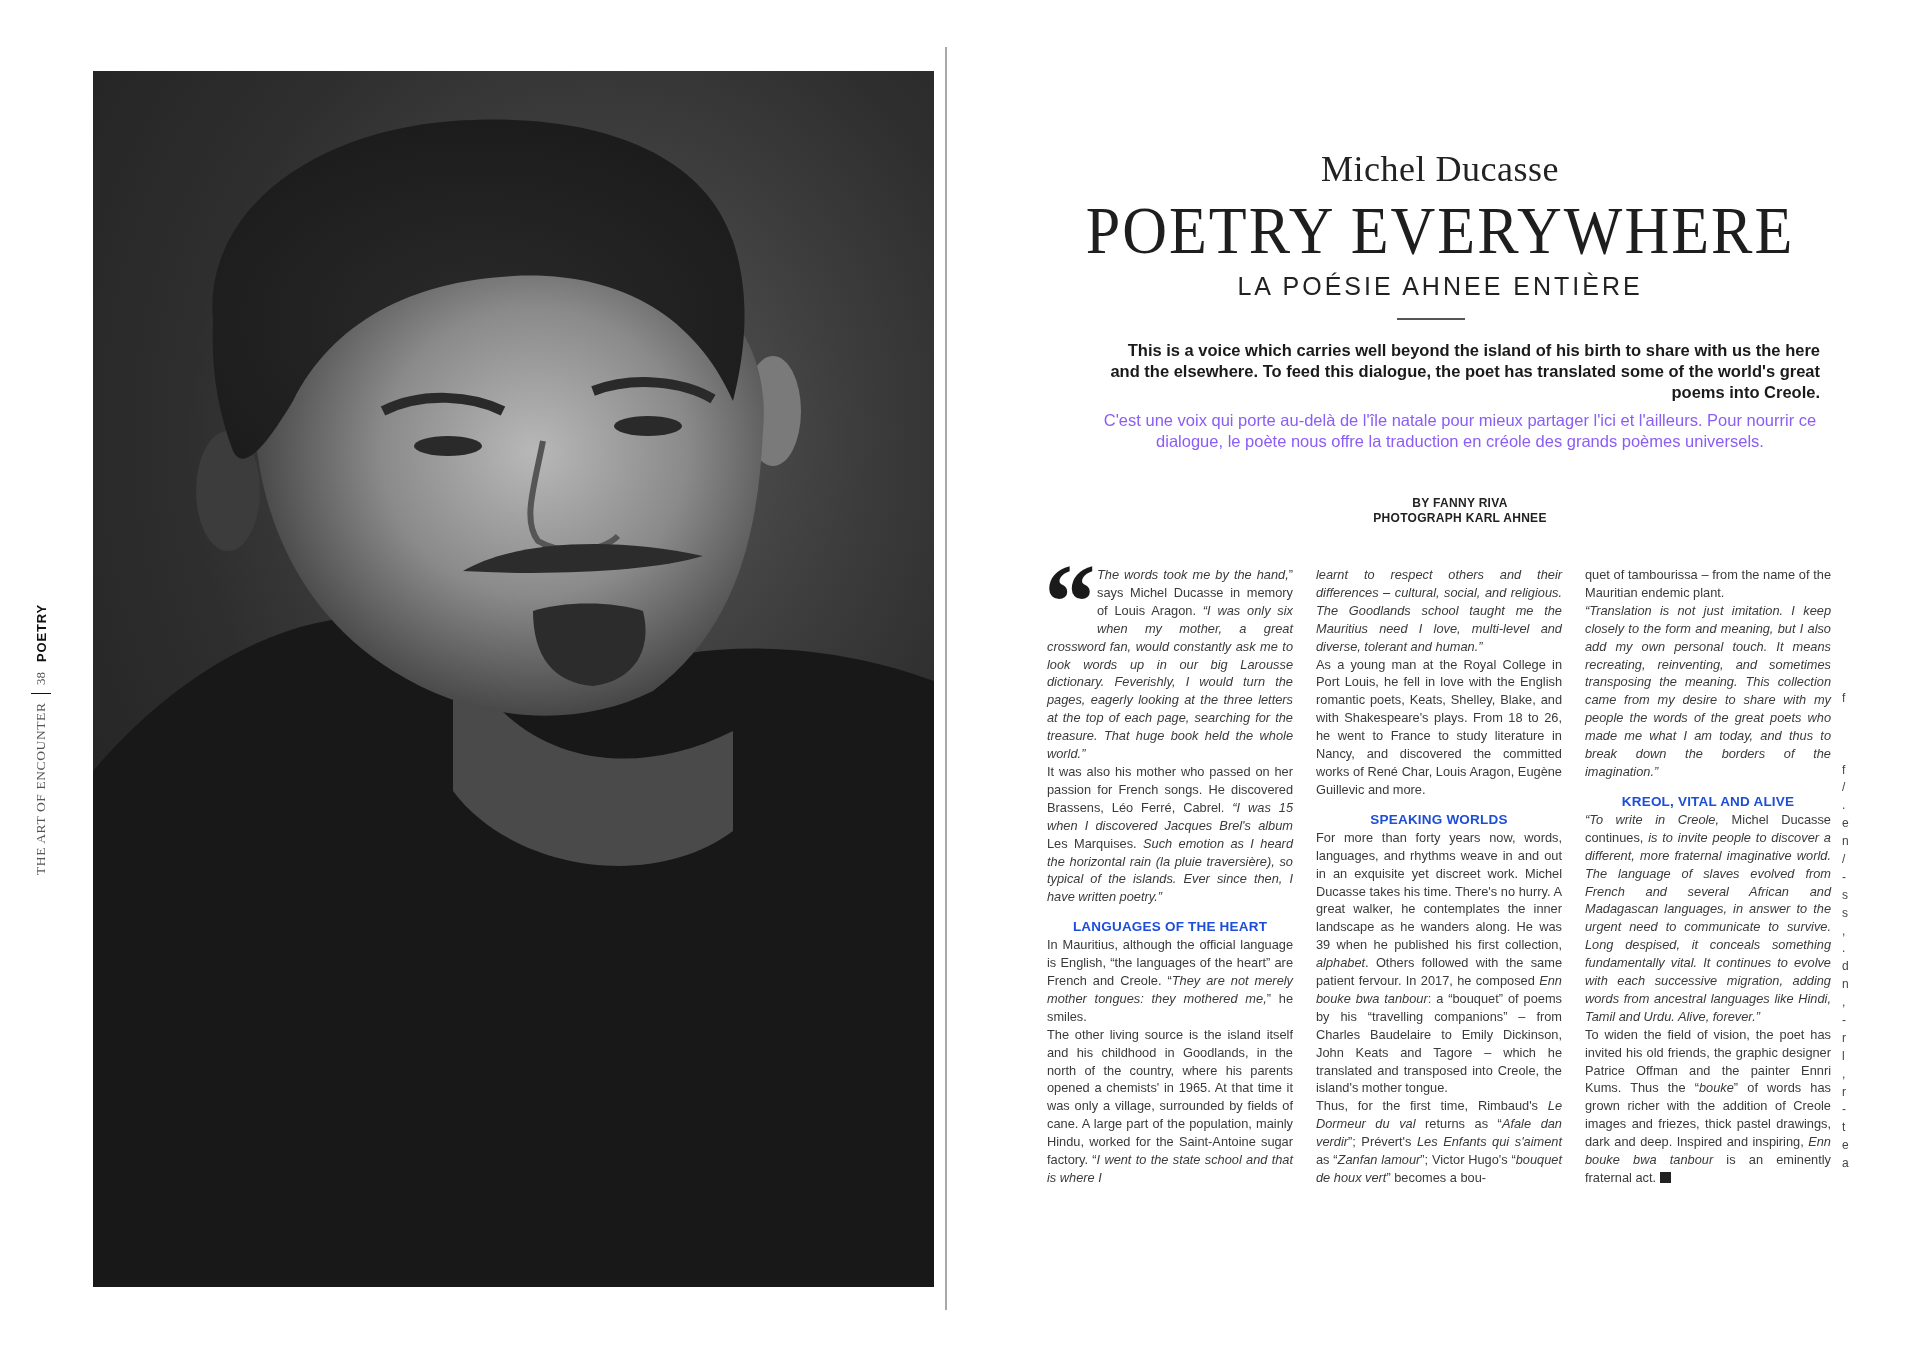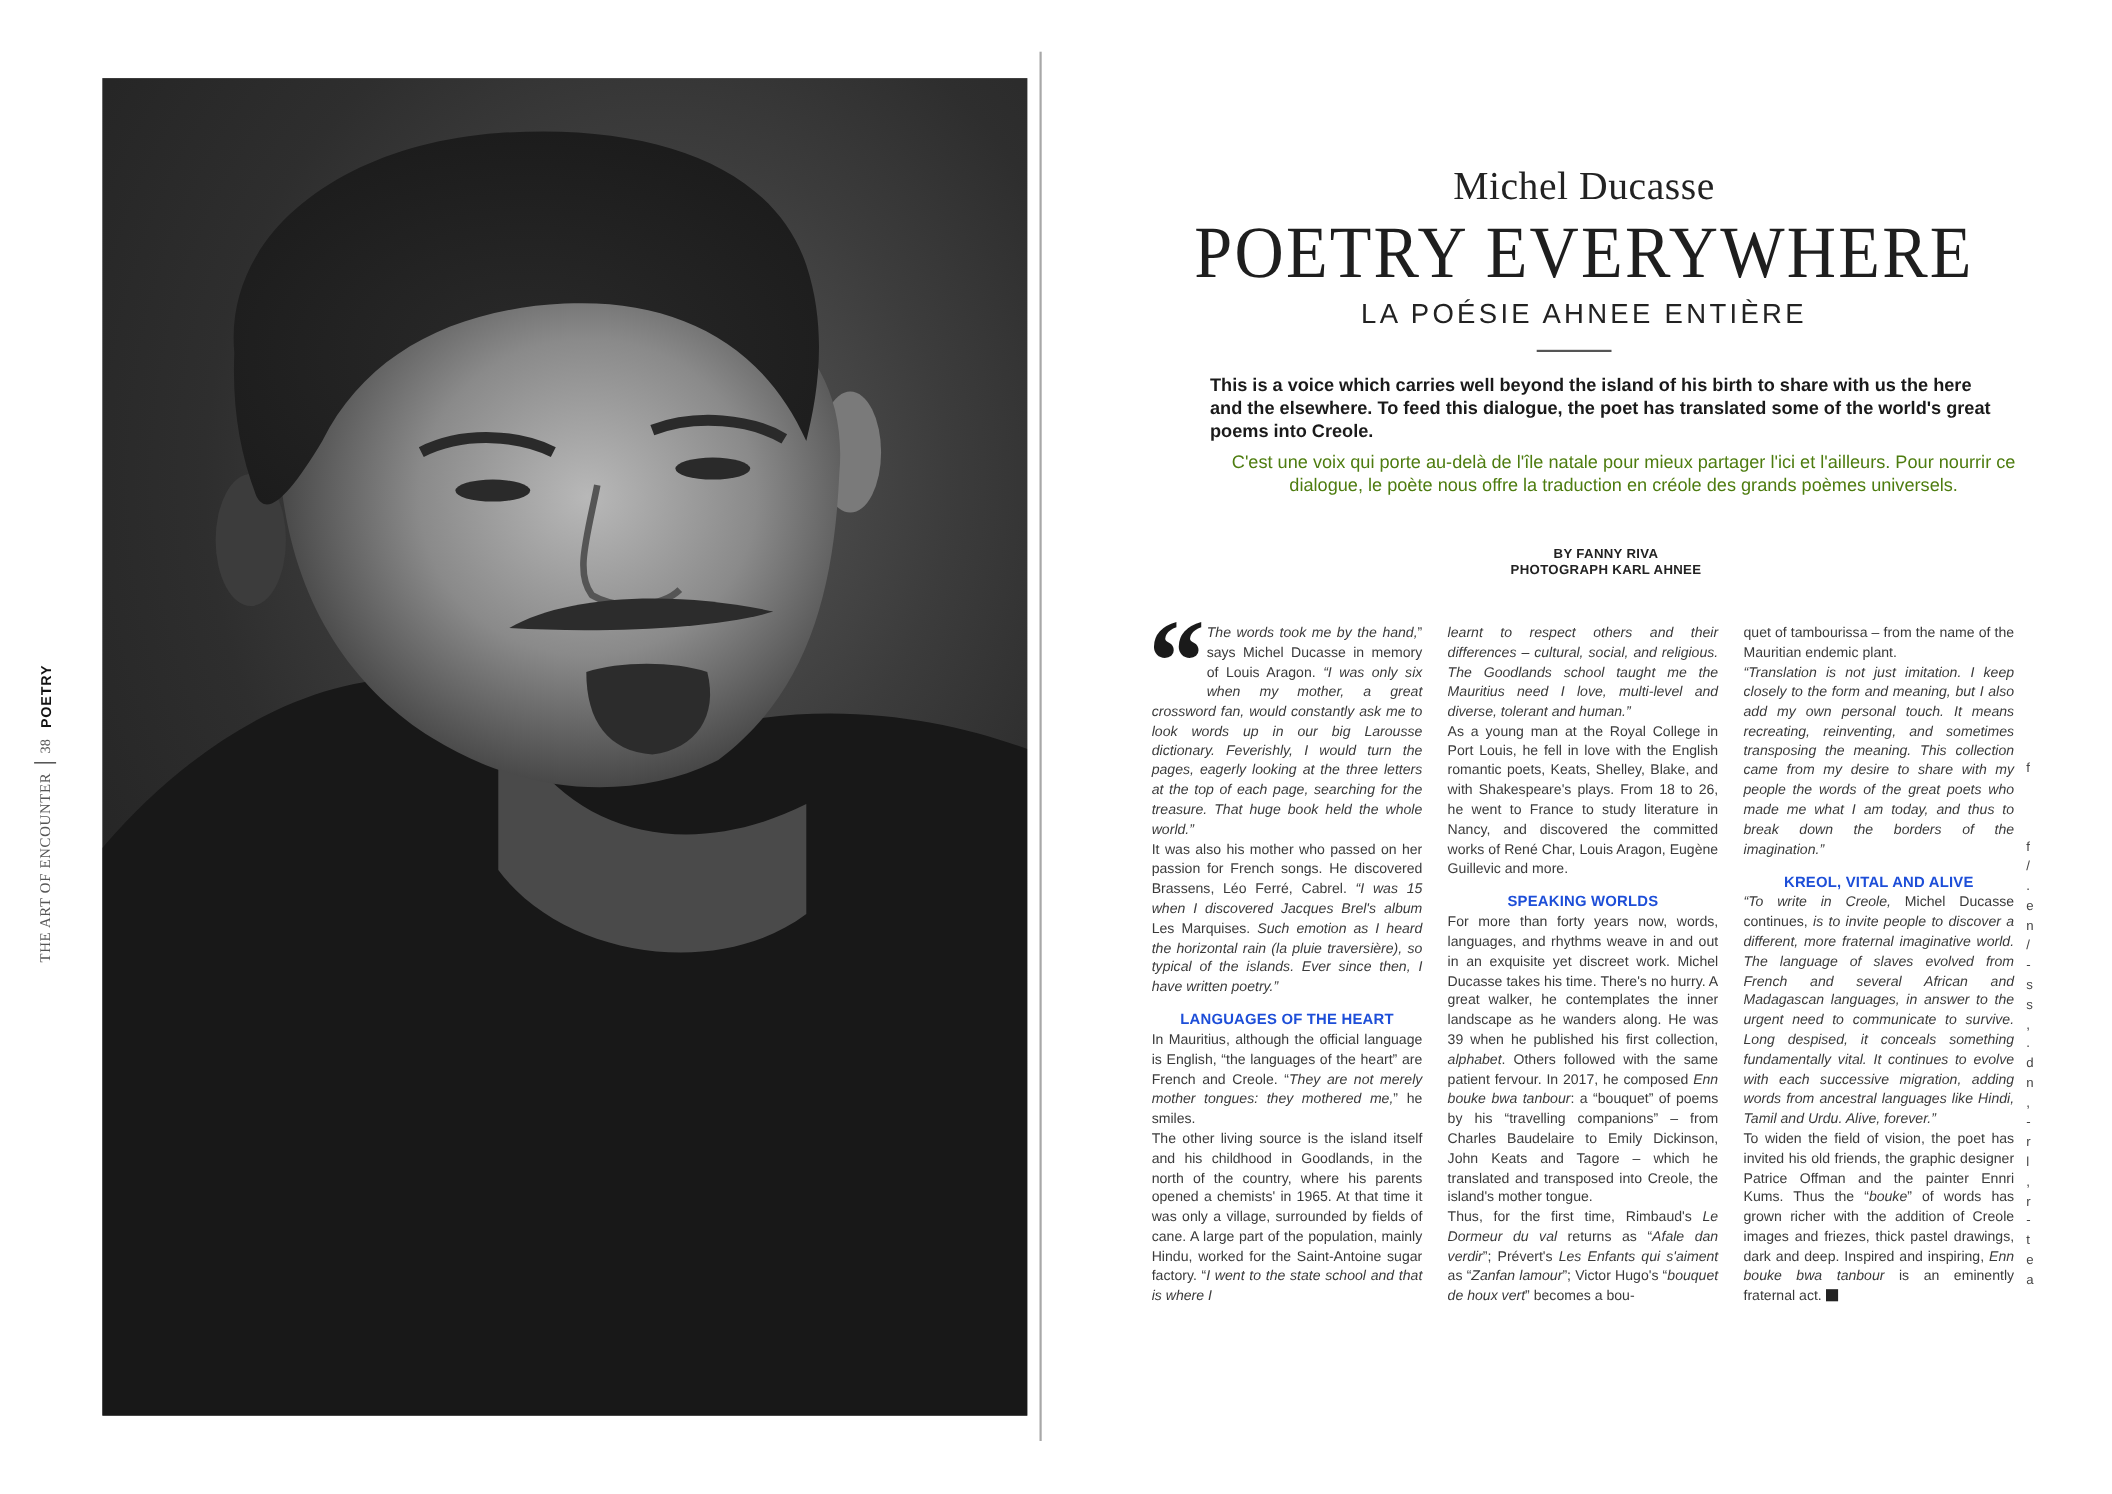--- a/index.html
+++ b/index.html
@@ -19,22 +19,22 @@
 
   .fold { position:absolute; left:945px; top:47px; width:2px; height:1263px; background:#a8a8a8; }
 
   
   .header { position:absolute; left:1040px; width:800px; text-align:center; }
   .author-name { top:148px; font-family:"Liberation Serif", serif; font-size:36px; color:#222; letter-spacing:0.5px;text-align:center; }
   .title { top:195px; font-family:"Liberation Serif", serif; font-size:62px; color:#1e1e1e; letter-spacing:2px; line-height:70px; transform:scaleY(1.08); }
   .subtitle { top:272px; font-family:"Liberation Sans", sans-serif; font-size:25px; letter-spacing:3px; color:#222; }
   .title-rule { position:absolute; left:1397px; top:318px; width:68px; height:2px; background:#555; }
 
-  .intro-en { position:absolute; left:1100px; top:340px; width:720px; text-align:left; font-weight:bold; font-size:16.5px; line-height:21px; color:#1a1a1a; }
-  .intro-fr { position:absolute; left:1100px; top:410px; width:720px; text-align:center; font-size:16.5px; line-height:21px; color:#4d7c0f;margin-left:16px; }
+  .intro-en { position:absolute; left:1100px; top:340px; width:720px; text-align:right; font-weight:bold; font-size:16.5px; line-height:21px; color:#1a1a1a; }
+  .intro-fr { position:absolute; left:1100px; top:410px; width:720px; text-align:center; font-size:16.5px; line-height:21px; color:#8b5cf6; }
   .byline { position:absolute; left:1290px; top:496px; width:340px; text-align:center; font-weight:bold; font-size:12px; line-height:15px; color:#222; letter-spacing:0.3px; }
 
   
   .col { position:absolute; top:566px; width:246px; font-size:12.8px; line-height:17.9px; color:#3a3a3a; text-align:justify; hyphens:manual; }
   .col1 { left:1047px; }
   .col2 { left:1316px; }
   .col3 { left:1585px; }
   .col p { margin:0; }
   .col .i { font-style:italic; }
   .col h3 { margin:12px 0 0 0; font-size:13.5px; line-height:18px; font-weight:bold; color:#1d4ed8; letter-spacing:0.2px; text-align:center; }

